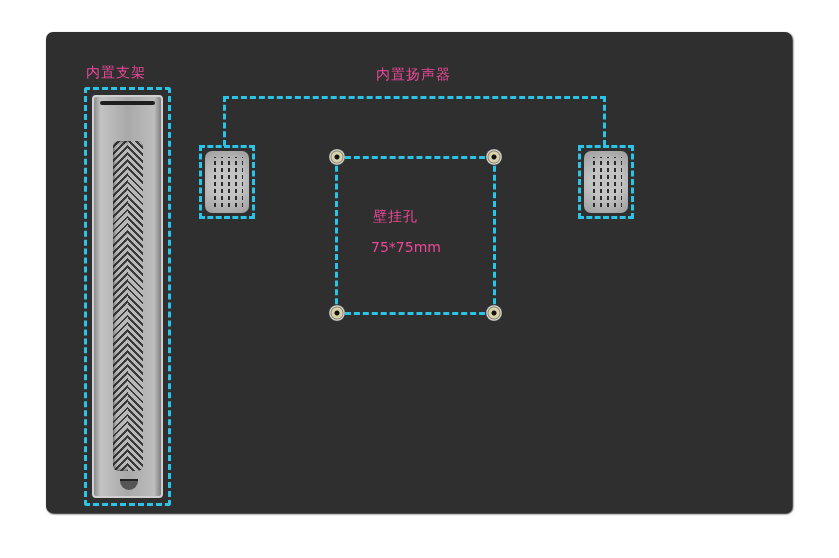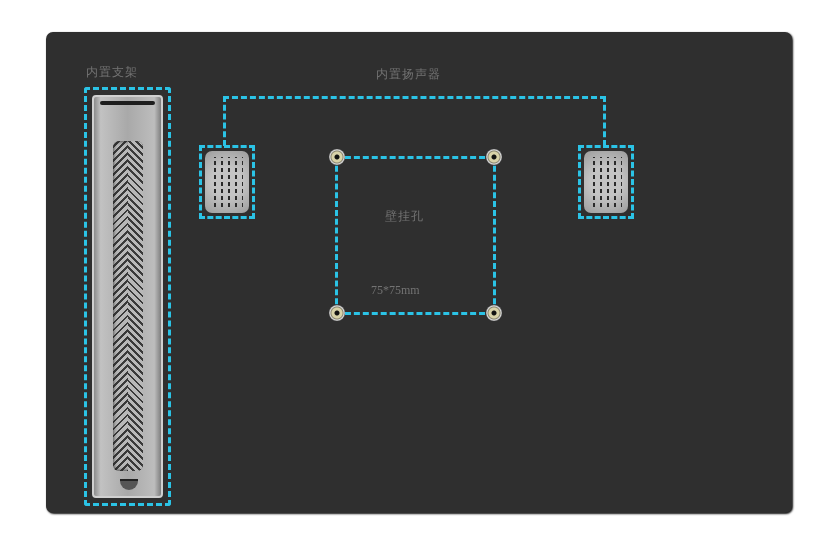--- a/index.html
+++ b/index.html
@@ -1,20 +1,20 @@
 <!DOCTYPE html>
 <html><head>
 <meta charset="utf-8">
 <style>
   html, body { margin:0; padding:0; }
   body { width:839px; height:558px; background:#ffffff; position:relative; overflow:hidden;
          font-family: "DejaVu Sans", "Liberation Sans", sans-serif; }
   .panel { position:absolute; left:46px; top:32px; width:746px; height:481px;
            background:#2f2f2f; border-radius:7px; box-shadow: 1px 1px 2px #111; }
-  .label { position:absolute; color:#737373; font-size:12px; letter-spacing:1px; white-space:nowrap;font-family:Liberation Serif, serif; }
+  .label { position:absolute; color:#ec4899; font-size:14px; letter-spacing:1px; white-space:nowrap; }
   .dash { position:absolute; border:3px dashed #2bc3e6; box-sizing:border-box; }
   .bracket-box { left:84px; top:87px; width:87px; height:419px; border-radius:3px; }
   .bracket { position:absolute; left:92px; top:95px; width:71px; height:403px;
              background:linear-gradient(90deg,#8c8c8c 0%,#c2c2c2 10%,#a9a9a9 50%,#bdbdbd 90%,#7e7e7e 100%);
              border-radius:4px; border:2px solid #d0d0d0; box-sizing:border-box; }
   .bracket-top { position:absolute; left:6px; right:6px; top:4px; height:4px; background:#1e1e1e; border-radius:2px; }
   .bracket-slot { position:absolute; left:19px; top:44px; width:30px; height:330px; border-radius:6px;
                   background:repeating-linear-gradient(135deg,#b8b8b8 0 3px,#3a3a3a 3px 5px);
                   box-shadow: inset 0 0 4px #222; }
   .bracket-slot:after { content:""; position:absolute; left:15px; top:0; width:15px; height:100%;
@@ -62,14 +62,14 @@
 <div class="line-h" style="left:336px;top:156px;width:158px;"></div>
 <div class="line-h" style="left:336px;top:312px;width:158px;"></div>
 <div class="line-v" style="left:335px;top:157px;height:156px;"></div>
 <div class="line-v" style="left:493px;top:157px;height:156px;"></div>
 
 <div class="hole" style="left:337px;top:157px;"></div>
 <div class="hole" style="left:494px;top:157px;"></div>
 <div class="hole" style="left:337px;top:313px;"></div>
 <div class="hole" style="left:494px;top:313px;"></div>
 
-<div class="label" style="left:385px;top:208px;">壁挂孔</div>
-<div class="label" style="left:371px;top:239px;letter-spacing:0;margin-top:44px;">75*75mm</div>
+<div class="label" style="left:373px;top:208px;">壁挂孔</div>
+<div class="label" style="left:371px;top:239px;letter-spacing:0;">75*75mm</div>
 
 </body></html>

